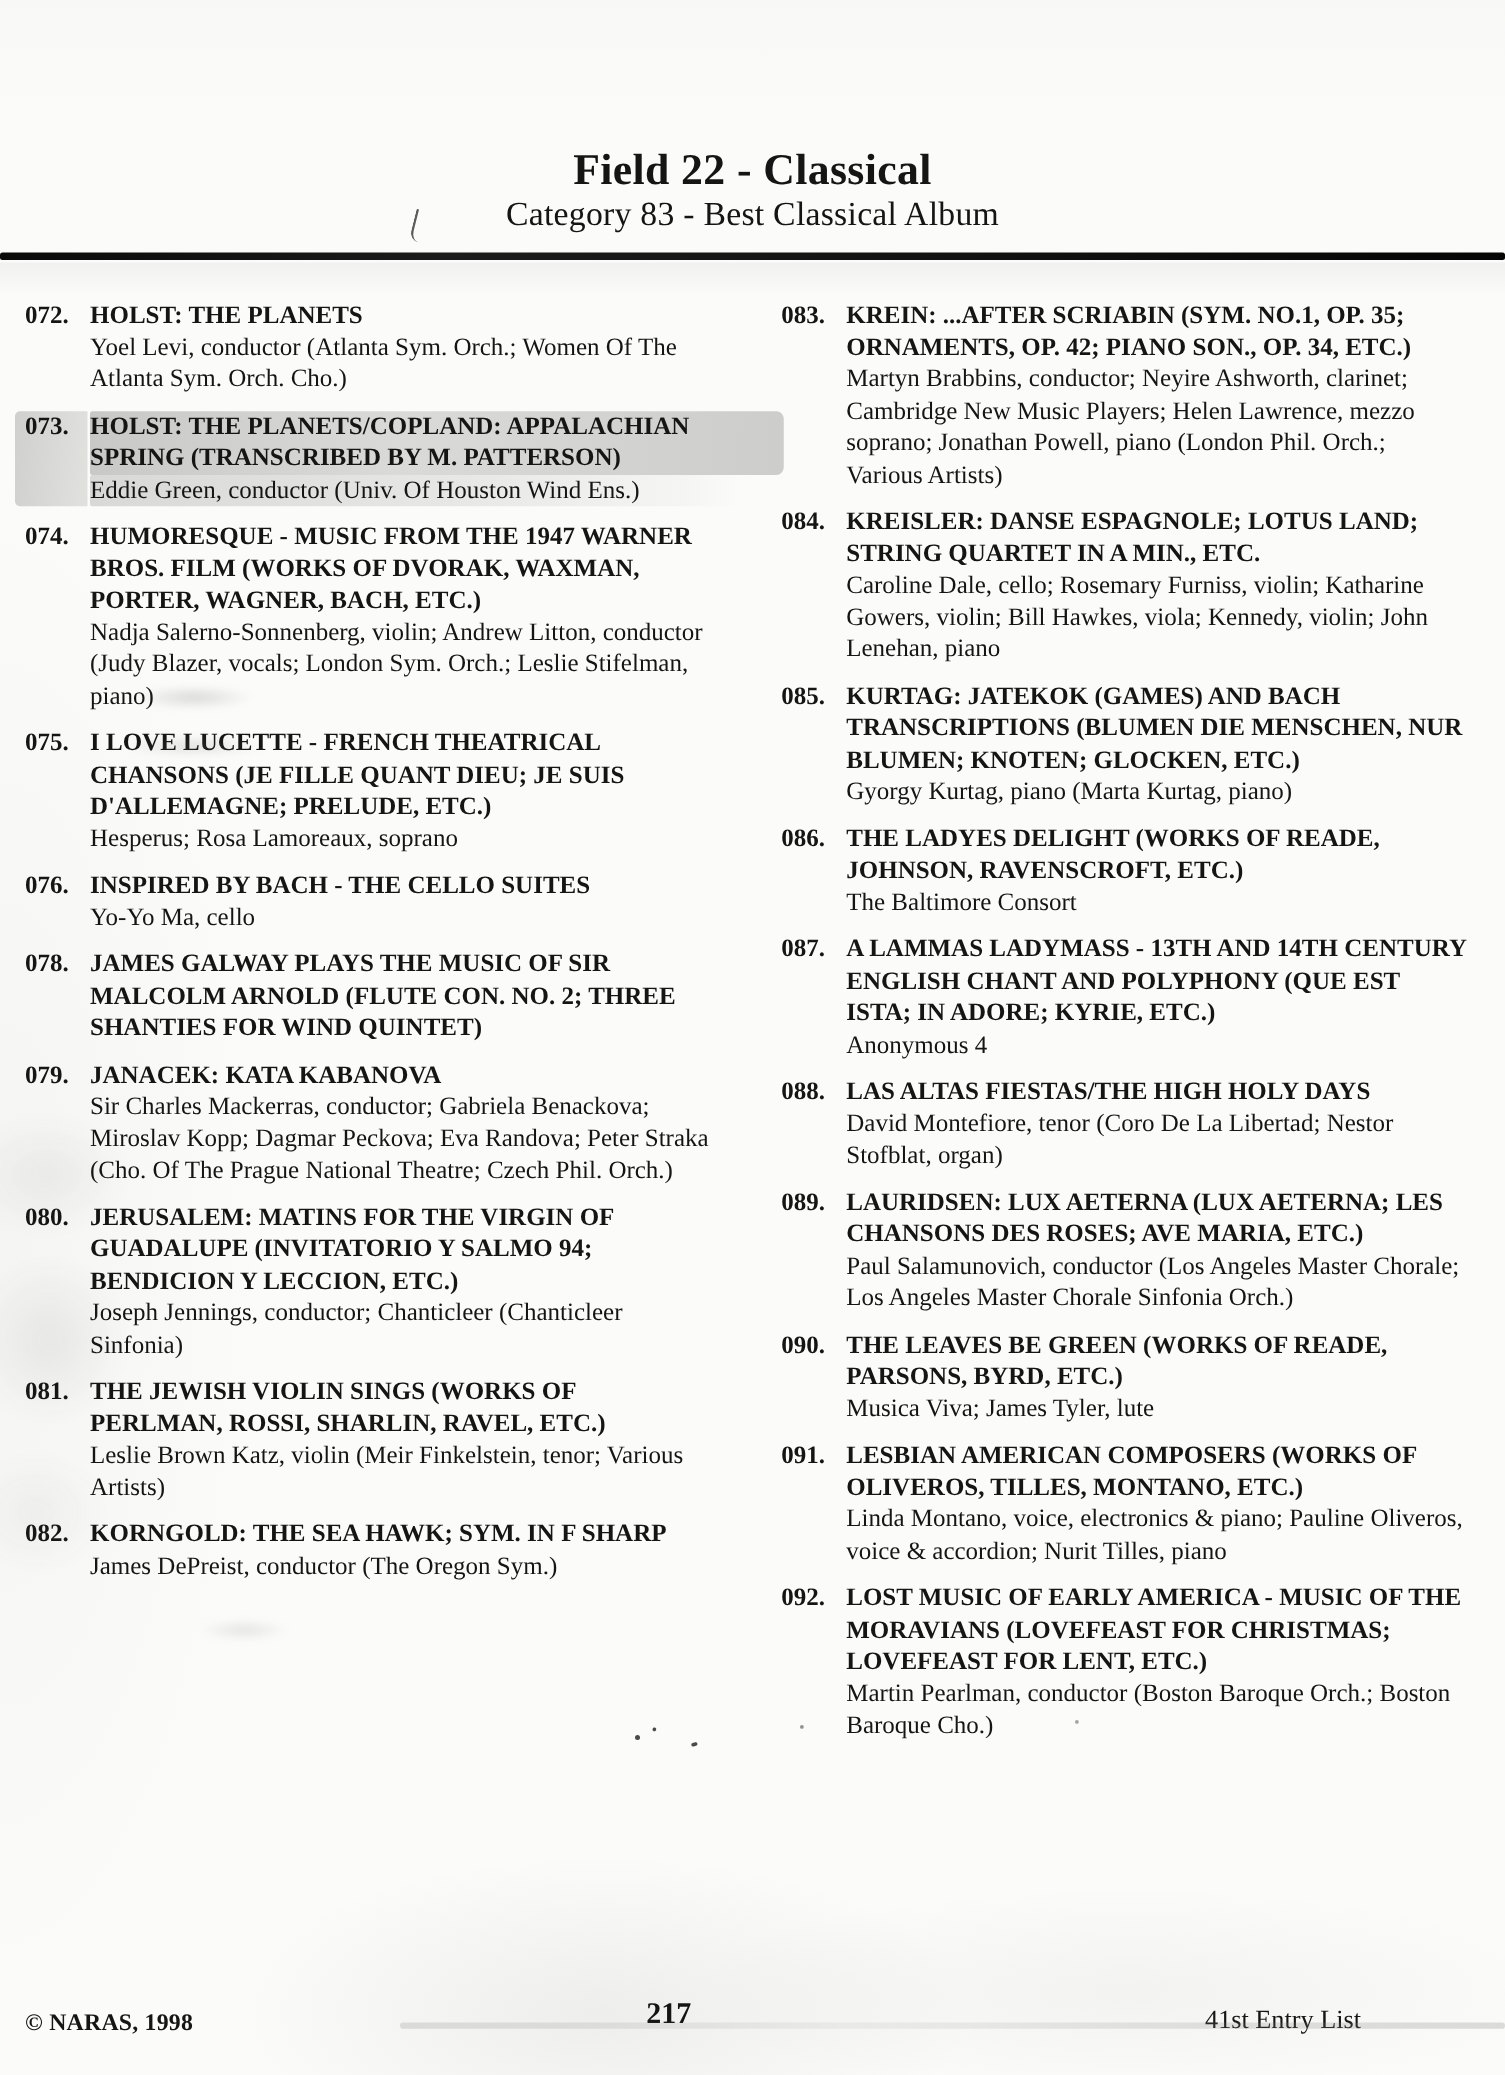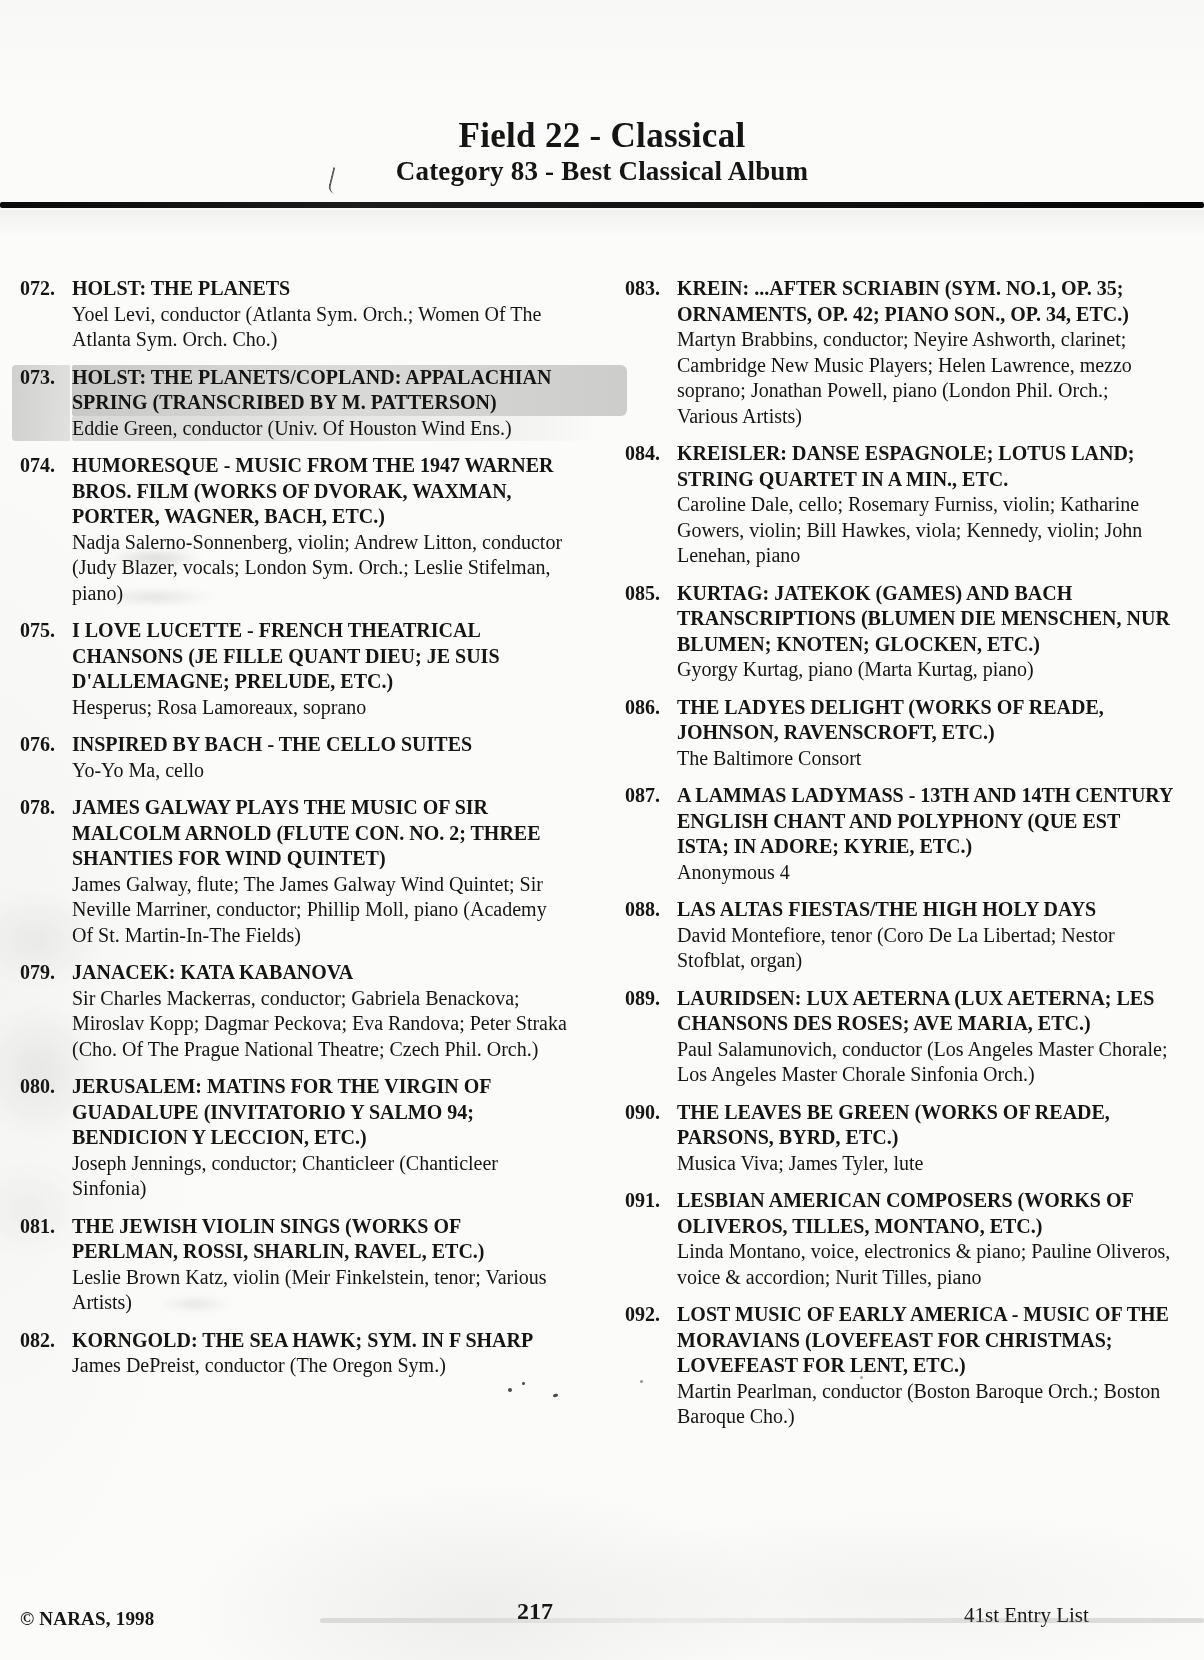--- a/index.html
+++ b/index.html
@@ -19,32 +19,32 @@
       radial-gradient(500px 120px at 75% 96%, rgba(130,130,125,0.07), transparent 70%),
       radial-gradient(300px 900px at 0% 60%, rgba(120,120,120,0.05), transparent 70%),
       linear-gradient(180deg, rgba(200,200,195,0.06) 0%, rgba(255,255,255,0) 6%);
   }
   .field-title{
     position:absolute;top:116px;left:0;width:100%;text-align:center;
     font-size:35px;font-weight:bold;letter-spacing:.3px;
   }
   .category-title{
     position:absolute;top:156px;left:0;width:100%;text-align:center;
-    font-size:27px;font-weight:bold;letter-spacing:.2px;
+    font-size:27px;font-weight:normal;letter-spacing:.2px;
   }
   .rule{
     position:absolute;top:202px;left:0;width:1204px;height:6px;
     background:linear-gradient(90deg,#0a0a0a 0%,#1c1c1c 30%,#101010 70%,#050505 100%);
     border-radius:2px;
   }
   .rule-shadow{
     position:absolute;top:210px;left:0;width:1204px;height:26px;
     background:linear-gradient(180deg, rgba(150,150,148,0.10), transparent);
   }
-  .col{position:absolute;top:240px;margin-top:36px;}
+  .col{position:absolute;top:240px;}
   .col-left{left:20px;width:550px;}
   .col-right{left:625px;width:552px;}
   .entry{display:flex;margin-bottom:12px;position:relative;}
   .num{
     flex:none;width:50px;font-weight:bold;font-size:20px;line-height:25.5px;
   }
   .body{width:497px;margin-left:2px;}
   .title{font-weight:bold;font-size:20px;line-height:25.5px;}
   .artist{font-size:20px;line-height:25.5px;}
   
@@ -140,21 +140,20 @@
         <div class="num">076.</div>
         <div class="body">
           <div class="title">INSPIRED BY BACH - THE CELLO SUITES</div>
           <div class="artist">Yo-Yo Ma, cello</div>
         </div>
       </div>
       <div class="entry">
         <div class="num">078.</div>
         <div class="body">
           <div class="title">JAMES GALWAY PLAYS THE MUSIC OF SIR MALCOLM ARNOLD (FLUTE CON. NO. 2; THREE SHANTIES FOR WIND QUINTET)</div>
-          <div class="artist">James Galway, flute; The James Galway Wind Quintet; Sir Neville Marriner, conductor; Phillip Moll, piano (Academy Of St. Martin-In-The Fields)</div>
         </div>
       </div>
       <div class="entry">
         <div class="num">079.</div>
         <div class="body">
           <div class="title">JANACEK: KATA KABANOVA</div>
           <div class="artist">Sir Charles Mackerras, conductor; Gabriela Benackova; Miroslav Kopp; Dagmar Peckova; Eva Randova; Peter Straka (Cho. Of The Prague National Theatre; Czech Phil. Orch.)</div>
         </div>
       </div>
       <div class="entry">

